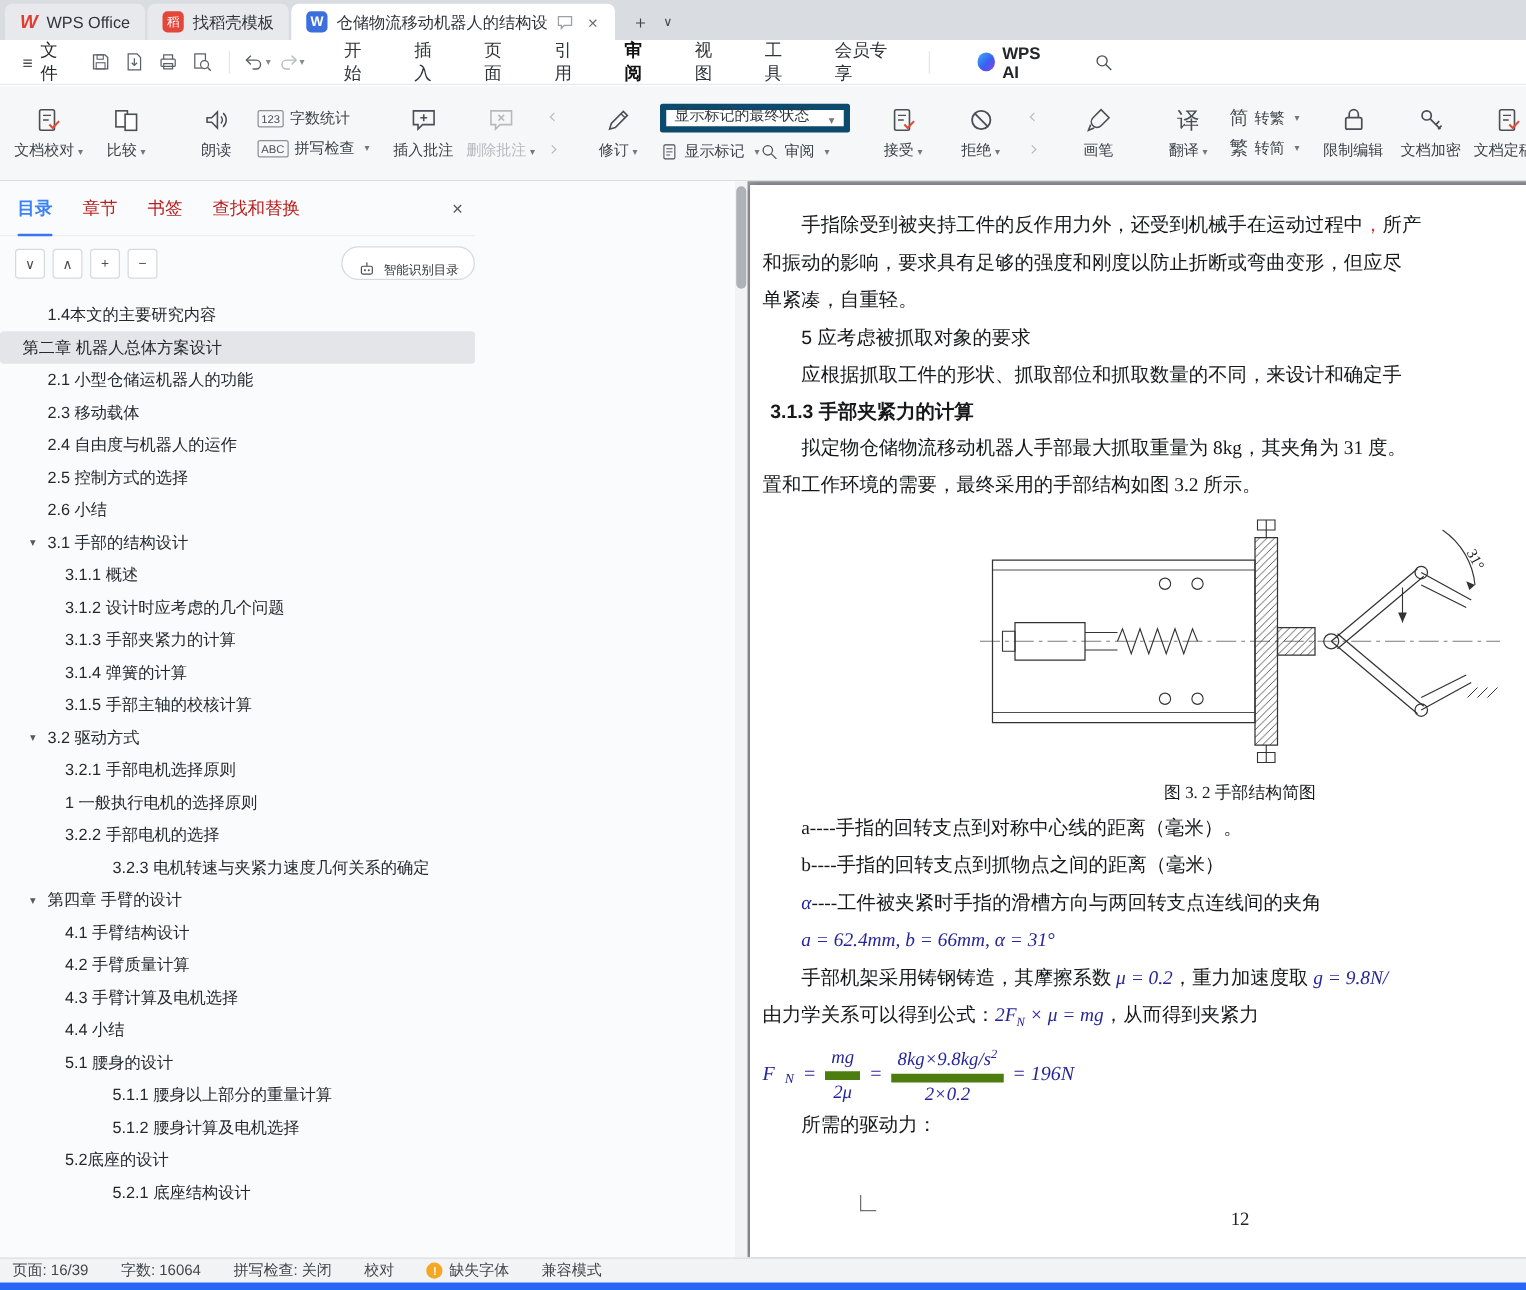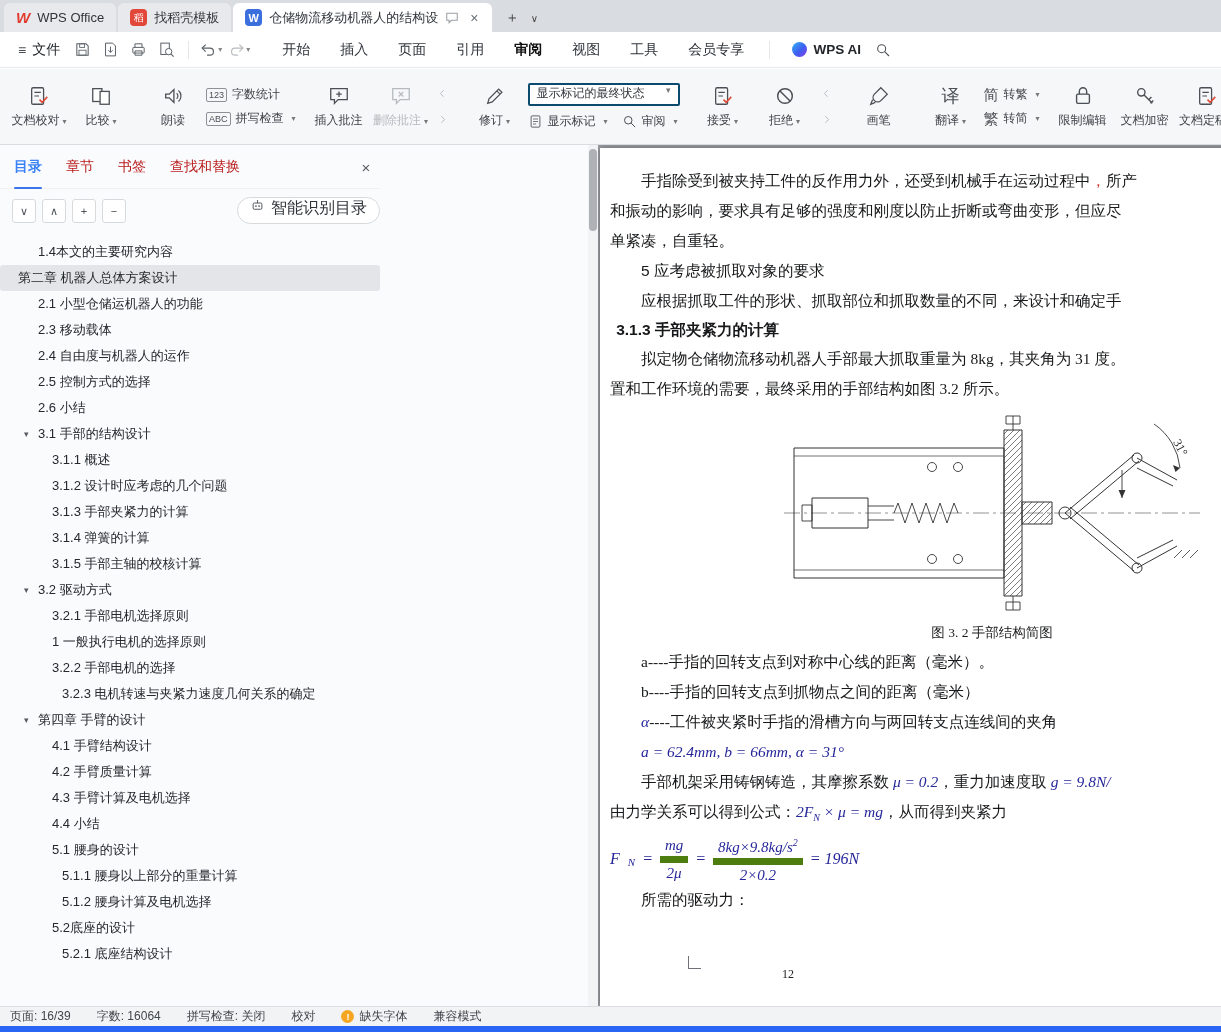--- a/index.html
+++ b/index.html
@@ -22,66 +22,66 @@
   .menubar { position:absolute; left:0; top:32px; width:1221px; height:36px; background:#fff; border-bottom:1px solid #e7e9ec; display:flex; align-items:center; padding:0 10px; }
   .filemenu { display:flex; align-items:center; gap:6px; font-size:14px; color:#23262a; padding:0 8px; }
   .hamb { font-size:14px; color:#4a4f55; }
   .mico { width:26px; height:26px; display:flex; align-items:center; justify-content:center; color:#5a6066; margin:0 1px; border-radius:3px; }
   .mico svg { width:17px; height:17px; }
   .mico .cdd { font-size:8px; color:#888; margin-left:1px; }
   .msep { width:1px; height:18px; background:#e4e6e9; margin:0 8px; }
   .menu-items { display:flex; align-items:center; margin-left:14px; }
   .menu-item { padding:0 15px; font-size:14px; color:#30343a; height:36px; display:flex; align-items:center; }
   .menu-item.active { font-weight:bold; color:#111; }
-  .mbar-right { margin-left:auto; display:flex; align-items:center; gap:14px; padding-right:320px; }
+  .mbar-right { margin-left:auto; display:flex; align-items:center; gap:30px; padding-right:320px; }
   .wpsai { display:flex; align-items:center; gap:6px; font-size:13.5px; font-weight:bold; color:#23262a; }
   .aiorb { width:15px; height:15px; border-radius:50%; background:linear-gradient(135deg,#38b2f5,#3b5ef0 55%,#8a43e8); }
   .searchic { color:#4a4f55; }
   .searchic svg { width:16px; height:16px; }
 
   
   .ribbon { position:absolute; left:0; top:69px; width:1221px; height:76px; background:#f6f7f8; border-bottom:1px solid #dadde0; display:flex; align-items:stretch; padding:5px 6px; }
   .rgroup { display:flex; align-items:center; gap:4px; padding:0 4px; }
   .rsep { width:1px; background:#e1e4e7; margin:6px 3px; }
   .rbig { width:58px; height:62px; display:flex; flex-direction:column; align-items:center; justify-content:center; gap:5px; border-radius:4px; color:#3d4248; }
   .rbig .ric { width:22px; height:22px; color:#4a4f55; }
   .rlabel { font-size:12px; white-space:nowrap; }
   .dd::after { content:"▾"; font-size:8px; color:#777; margin-left:3px; }
   .rstack { display:flex; flex-direction:column; justify-content:center; gap:7px; }
   .rsmall { display:flex; align-items:center; gap:5px; font-size:12px; color:#3d4248; white-space:nowrap; }
   .rsmall svg { width:15px; height:15px; color:#4a4f55; }
   .cbadge { font-size:9px; border:1px solid #8d9197; border-radius:2px; padding:0 2px; color:#4a4f55; line-height:12px; }
   .charic { font-size:15px; color:#4a4f55; line-height:1; }
   .charic.big { font-size:18px; height:22px; display:flex; align-items:center; }
-  .combo { width:152px; height:23px; border:2px solid #0c4a6e; background:#fff; border-radius:2px; display:flex; align-items:flex-start; justify-content:space-between; padding:0 7px; font-size:12px; color:#33373c; }
+  .combo { width:152px; height:23px; border:5px solid #0c4a6e; background:#fff; border-radius:2px; display:flex; align-items:flex-end; justify-content:space-between; padding:0 7px; font-size:12px; color:#33373c; }
   .combo .cdd { font-size:9px; color:#777; }
-  .rrow { display:flex; gap:14px; }
+  .rrow { display:flex; }
   .disabled, .disabled .ric, .disabled svg { color:#b6babf !important; }
   .rnav { display:flex; flex-direction:column; gap:8px; justify-content:center; }
   .rnav .nbtn { width:18px; height:18px; display:flex; align-items:center; justify-content:center; }
   .rnav svg { width:13px; height:13px; }
 
   
   .sidebar { position:absolute; left:0; top:145px; width:598px; bottom:26px; background:#fafbfc; overflow:hidden; }
   .side-head { width:380px; height:44px; display:flex; align-items:center; gap:24px; padding-left:14px; position:relative; border-bottom:1px solid #eef0f2; }
   .side-tab { font-size:14px; color:#b91c1c; height:44px; display:flex; align-items:center; position:relative; }
   .side-tab.active { color:#3b82f6; font-weight:bold; }
   .side-tab.active::after { content:""; position:absolute; left:0; right:0; bottom:0; height:2px; background:#3b74ec; border-radius:1px; }
   .side-close { position:absolute; right:4px; top:12px; width:20px; height:20px; display:flex; align-items:center; justify-content:center; font-size:15px; color:#575c62; }
   .side-ctrl { width:380px; height:44px; display:flex; align-items:center; gap:6px; padding-left:12px; position:relative; }
   .cbtn { width:24px; height:24px; border:1px solid #d7dadd; background:#fff; border-radius:3px; display:flex; align-items:center; justify-content:center; font-size:11px; color:#4a4f55; }
-  .smart { position:absolute; right:0; top:8px; height:27px; border:1px solid #d7dadd; background:#fff; border-radius:14px; display:flex; align-items:flex-start; gap:6px; padding:0 12px; font-size:16px; color:#30343a; }
+  .smart { position:absolute; right:0; top:8px; height:27px; border:1px solid #d7dadd; background:#fff; border-radius:14px; display:flex; align-items:flex-end; gap:6px; padding:0 12px; font-size:10px; color:#30343a; }
   .smart svg { width:15px; height:15px; color:#4a4f55; }
   .toc { list-style:none; padding-top:6px; }
   .toc-item { width:380px; height:26px; line-height:26px; font-size:13px; color:#24292e; white-space:nowrap; overflow:hidden; position:relative; border-radius:3px; }
   .toc-item.selected { background:#e3e5e9; }
   .lv1 { padding-left:18px; }
   .lv2 { padding-left:38px; }
   .lv3 { padding-left:52px; }
-  .lv4 { padding-left:62px; }
+  .lv4 { padding-left:90px; }
   .toc-item .arrow { position:absolute; left:24px; top:0; font-size:9px; color:#565b61; }
   .side-scroll { position:absolute; right:0; top:0; bottom:0; width:10px; background:#f2f3f4; }
   .side-thumb { position:absolute; right:1px; top:4px; width:8px; height:82px; background:#aeb1b5; border-radius:4px; }
 
   
   .docarea { position:absolute; left:598px; top:145px; right:0; bottom:26px; background:#9b9ea3; overflow:hidden; }
   .page { position:absolute; left:2px; top:3px; width:648px; height:858px; background:#fff; box-shadow:0 0 7px rgba(0,0,0,.38); padding:18px 8px 0 10px; font-family:"Liberation Serif",serif; font-size:15.5px; color:#17181a; }
   .ln { line-height:30px; white-space:nowrap; }
   .ind { text-indent:2em; }
   .h3 { font-family:"Liberation Sans",sans-serif; font-weight:bold; font-size:15.5px; text-indent:0.4em; line-height:28px; }
@@ -90,21 +90,21 @@
   .math { font-family:"Liberation Serif",serif; font-style:italic; color:#26269a; }
   .math sub { font-size:10px; }
   .fig { margin:6px 0 0 172px; width:420px; }
   .caption { text-align:center; width:420px; margin-left:172px; font-size:13.5px; line-height:28px; }
   .formula { display:flex; align-items:center; gap:7px; height:52px; font-size:16px; }
   .frac { display:inline-flex; flex-direction:column; align-items:center; line-height:normal; }
   .frac .fnum { border-bottom:7px solid #4d7c0f; padding:0 5px 1px; line-height:19px; font-size:15px; }
   .frac .fden { padding-top:1px; line-height:19px; font-size:15px; }
   .formula sub { font-size:11px; margin:6px 0 0 1px; }
   .formula sup { font-size:10px; }
-  .pageno { width:420px; margin:52px 0 0 172px; font-size:12px; color:#222; }
+  .pageno { width:420px; margin:52px 0 0 172px; text-align:center; font-size:15px; color:#222; }
   .corner { position:absolute; left:88px; top:808px; width:13px; height:13px; border-left:1.5px solid #6e7278; border-bottom:1.5px solid #6e7278; }
 
   
   .statusbar { position:absolute; left:0; bottom:6px; width:1221px; height:20px; background:#f2f3f4; border-top:1px solid #dcdee1; display:flex; align-items:center; gap:26px; padding:0 10px; font-size:12px; color:#41464c; }
   .sitem { display:flex; align-items:center; gap:5px; white-space:nowrap; }
   .warnic { width:13px; height:13px; border-radius:50%; background:#f5a623; color:#fff; font-size:9px; font-weight:bold; display:flex; align-items:center; justify-content:center; }
   .accent { position:absolute; left:0; bottom:0; width:1221px; height:6px; background:#2a66f5; }
 
   svg.ic { display:block; }
   .dsvg line, .dsvg path, .dsvg rect, .dsvg circle { vector-effect:non-scaling-stroke; }

